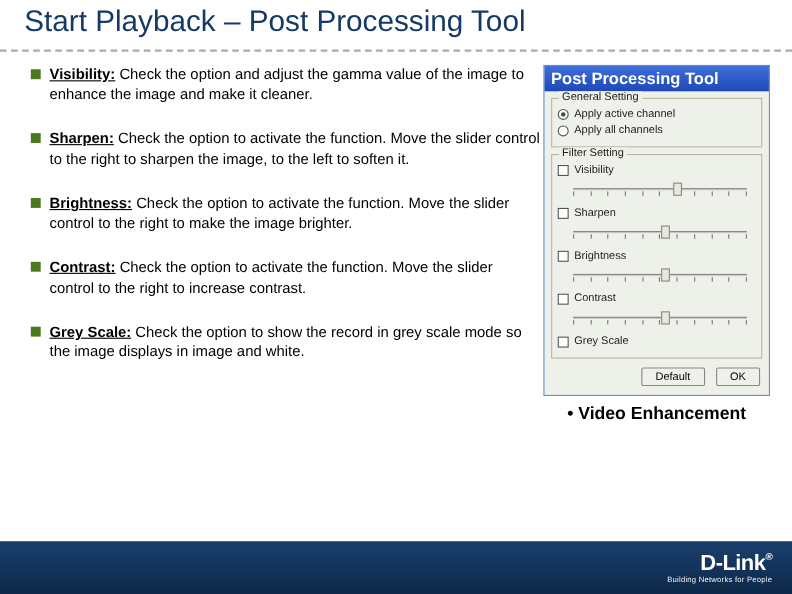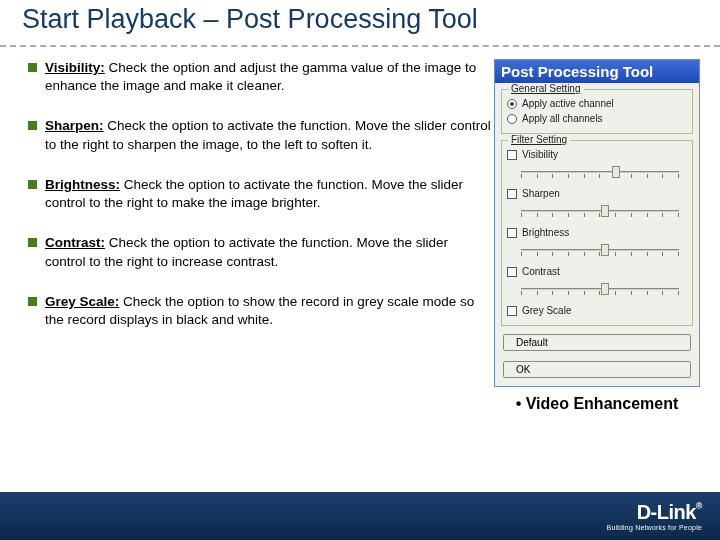--- a/index.html
+++ b/index.html
@@ -10,31 +10,31 @@
   .content { display: flex; padding: 12px 20px 0 28px; gap: 2px; }
   .left { flex: 1; }
   .bullet { display: flex; margin-bottom: 22px; font-size: 13.5px; line-height: 1.35; color: #000; }
   .sq { width: 9px; height: 9px; background: #4a7a1f; margin: 4px 8px 0 0; flex-shrink: 0; }
   .bullet b { font-weight: bold; }
   .bullet .u { text-decoration: underline; }
   .right { width: 206px; }
   .win { border: 1px solid #6a8fc8; background: #eef0ea; width: 206px; position: relative; }
   .tbar { background: linear-gradient(#3e6ed8, #1e48b8); color: #fff; font-size: 15px; font-weight: bold; padding: 3px 6px; }
   .group { border: 1px solid #b8b8a0; margin: 6px 6px 4px 6px; padding: 6px 5px 5px 5px; position: relative; background: #eef0ea; }
-  .glabel { position: absolute; top: -7px; left: 6px; background: #eef0ea; font-size: 10px; padding: 0 3px; color: #222; text-decoration: underline; }
+  .glabel { position: absolute; top: -7px; left: 6px; background: #eef0ea; font-size: 10px; padding: 0 3px; color: #222; }
   .radio-row, .check-row { display: flex; align-items: center; font-size: 10px; margin: 2px 0 4px 0; color: #222; }
   .radio { width: 10px; height: 10px; border: 1px solid #555; border-radius: 50%; margin-right: 5px; display: flex; align-items: center; justify-content: center; background: #fff; }
   .radio.sel::after { content: ""; width: 4px; height: 4px; background: #2a5a2a; border-radius: 50%; display: block; }
   .cb { width: 10px; height: 10px; border: 1px solid #555; margin-right: 5px; background: #fff; }
   .slider { margin: 2px 0 8px 14px; position: relative; height: 16px; }
   .track { position: absolute; top: 7px; left: 0; right: 8px; height: 2px; background: #ccc; border-top: 1px solid #888; }
   .ticks { position: absolute; top: 10px; left: 0; right: 8px; display: flex; justify-content: space-between; }
   .ticks span { width: 1px; height: 4px; background: #777; }
   .thumb { position: absolute; top: 2px; width: 8px; height: 12px; background: #e8e8dc; border: 1px solid #888; }
-  .btn-row { display: flex; justify-content: flex-end; gap: 10px; padding: 4px 8px 8px 8px; flex-direction: column; }
+  .btn-row { display: flex; justify-content: flex-end; gap: 10px; padding: 4px 8px 8px 8px; }
   .btn { font-size: 10px; padding: 2px 12px; background: #eef0ea; border: 1px solid #888; border-radius: 2px; }
   .caption { font-size: 16px; font-weight: bold; text-align: center; margin-top: 8px; color: #000; }
   .caption::before { content: "• "; }
   .footer { position: absolute; bottom: 0; left: 0; right: 0; height: 48px; background: linear-gradient(#1a3f6e, #0d2848); display: flex; align-items: center; justify-content: flex-end; padding-right: 18px; }
   .logo { color: #fff; text-align: right; }
   .logo .brand { font-size: 20px; font-weight: bold; letter-spacing: -0.5px; }
   .logo .tag { font-size: 7px; letter-spacing: 0.2px; opacity: 0.95; }
   .logo .r { font-size: 9px; vertical-align: top; }
 </style>
 </head>
@@ -56,21 +56,21 @@
       <div class="bullet">
           <span class="sq"></span>
           <div><b class="u">Brightness:</b><span> Check the option to activate the function. Move the slider control to the right to make the image brighter.</span></div>
         </div>
       <div class="bullet">
           <span class="sq"></span>
           <div><b class="u">Contrast:</b><span> Check the option to activate the function. Move the slider control to the right to increase contrast.</span></div>
         </div>
       <div class="bullet">
           <span class="sq"></span>
-          <div><b class="u">Grey Scale:</b><span> Check the option to show the record in grey scale mode so the record displays in black and white.</span></div>
+          <div><b class="u">Grey Scale:</b><span> Check the option to show the record in grey scale mode so the image displays in image and white.</span></div>
         </div>
     </div>
     <div class="right">
       <div class="win">
         <div class="tbar">Post Processing Tool</div>
         <div class="group">
           <span class="glabel">General Setting</span>
           <div class="radio-row">
               <span class="radio sel"></span>
               <span>Apply active channel</span>

